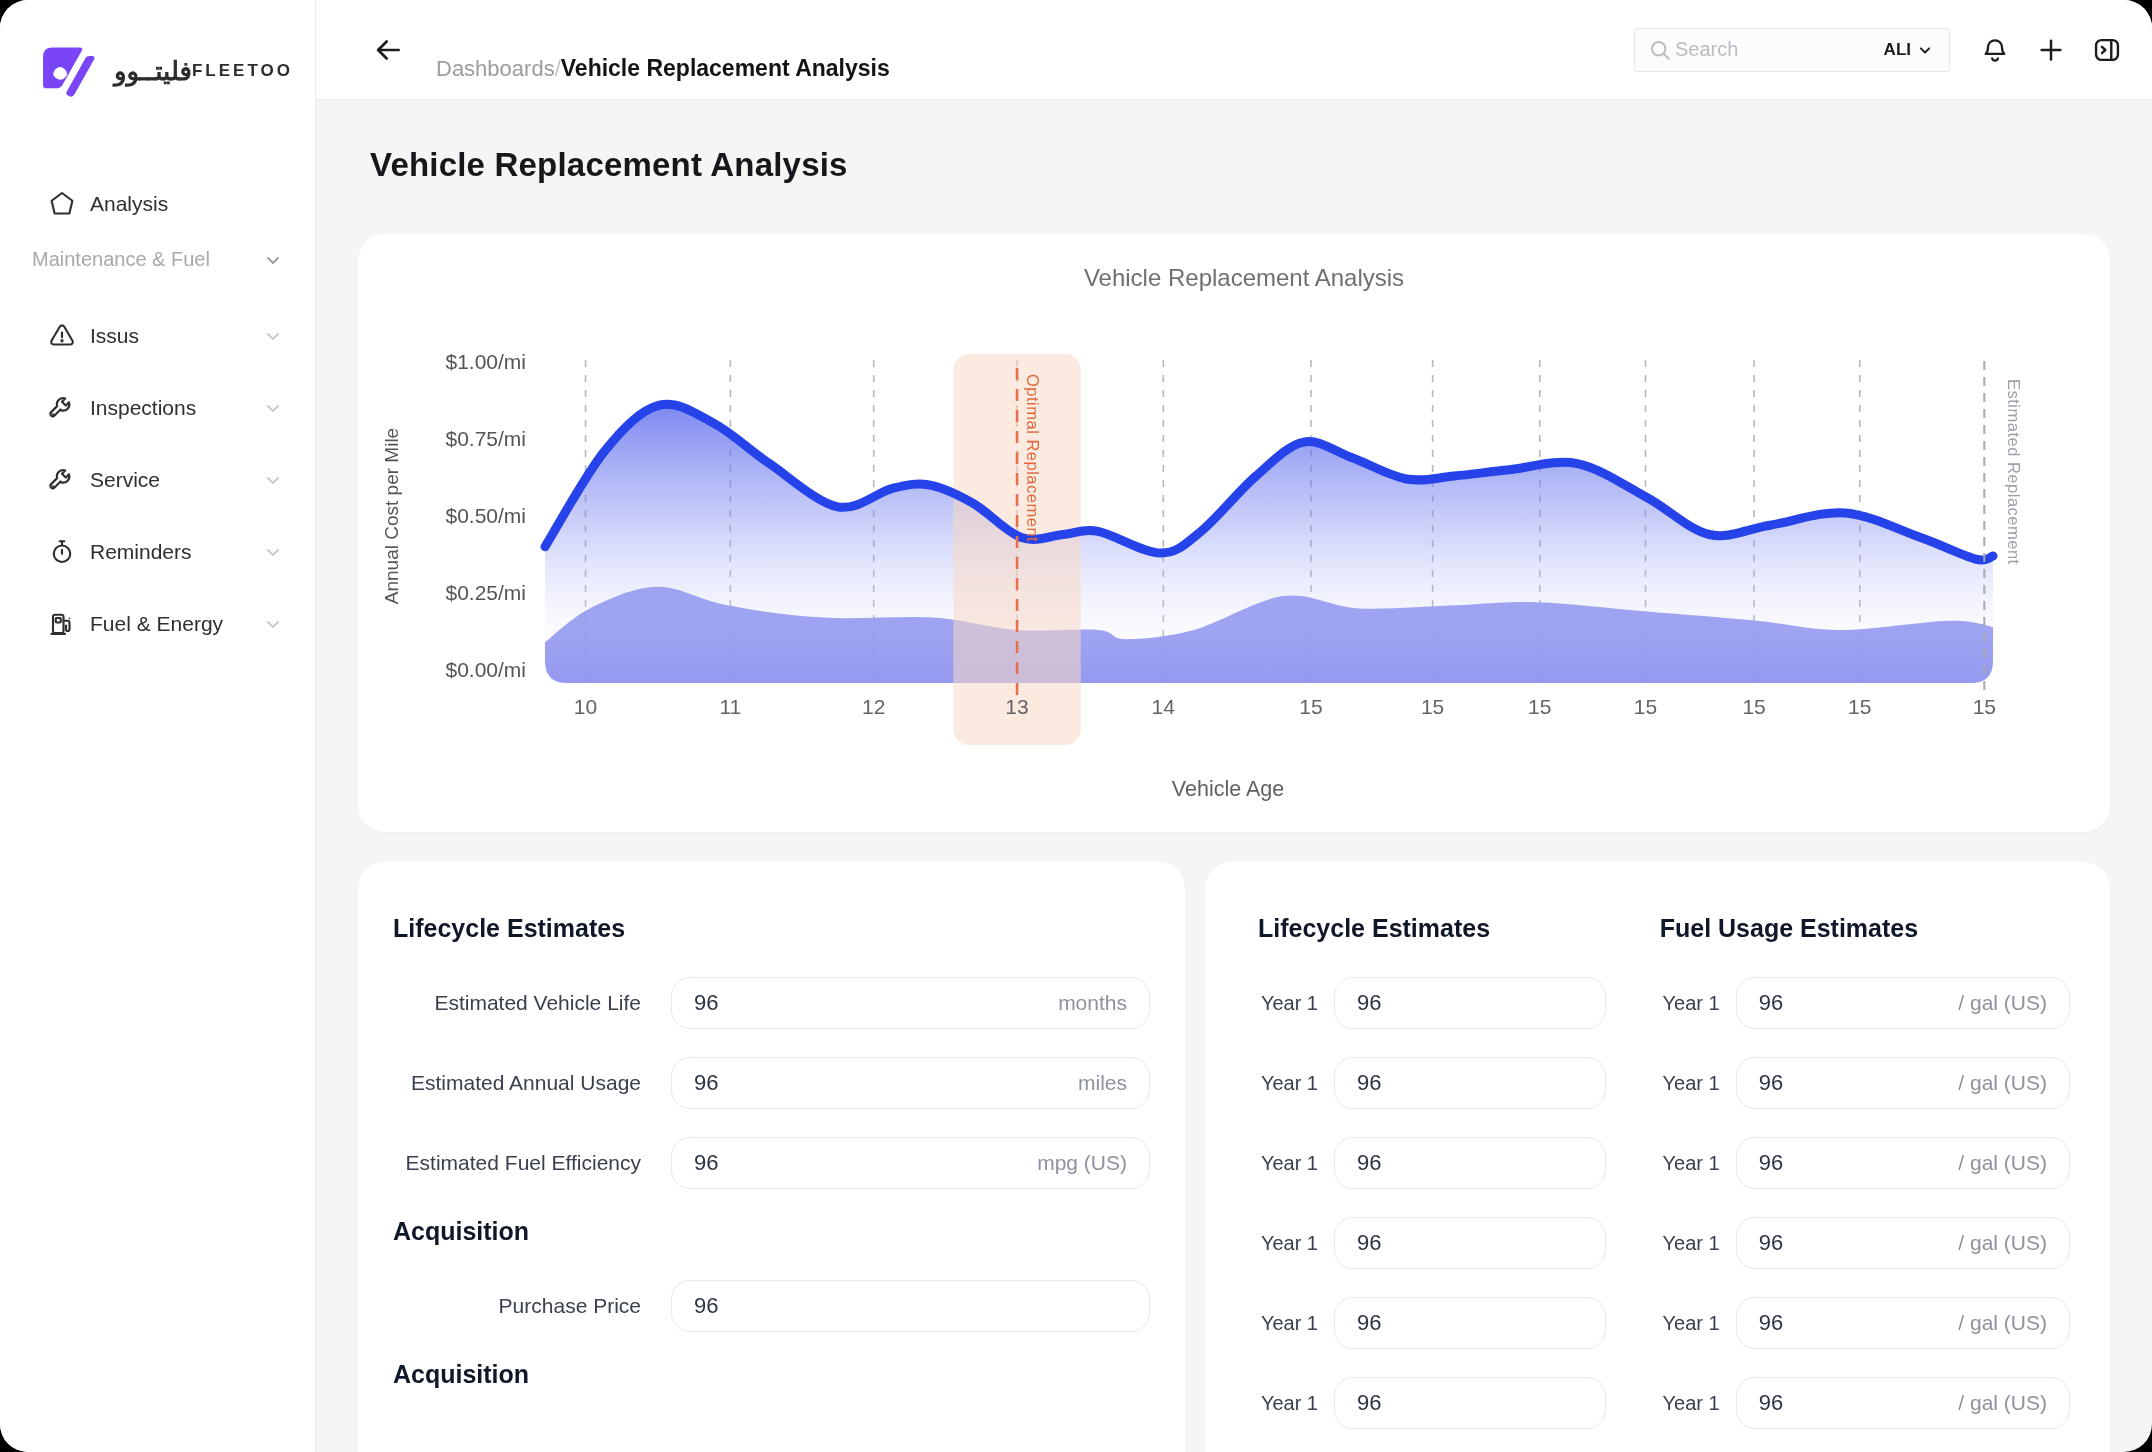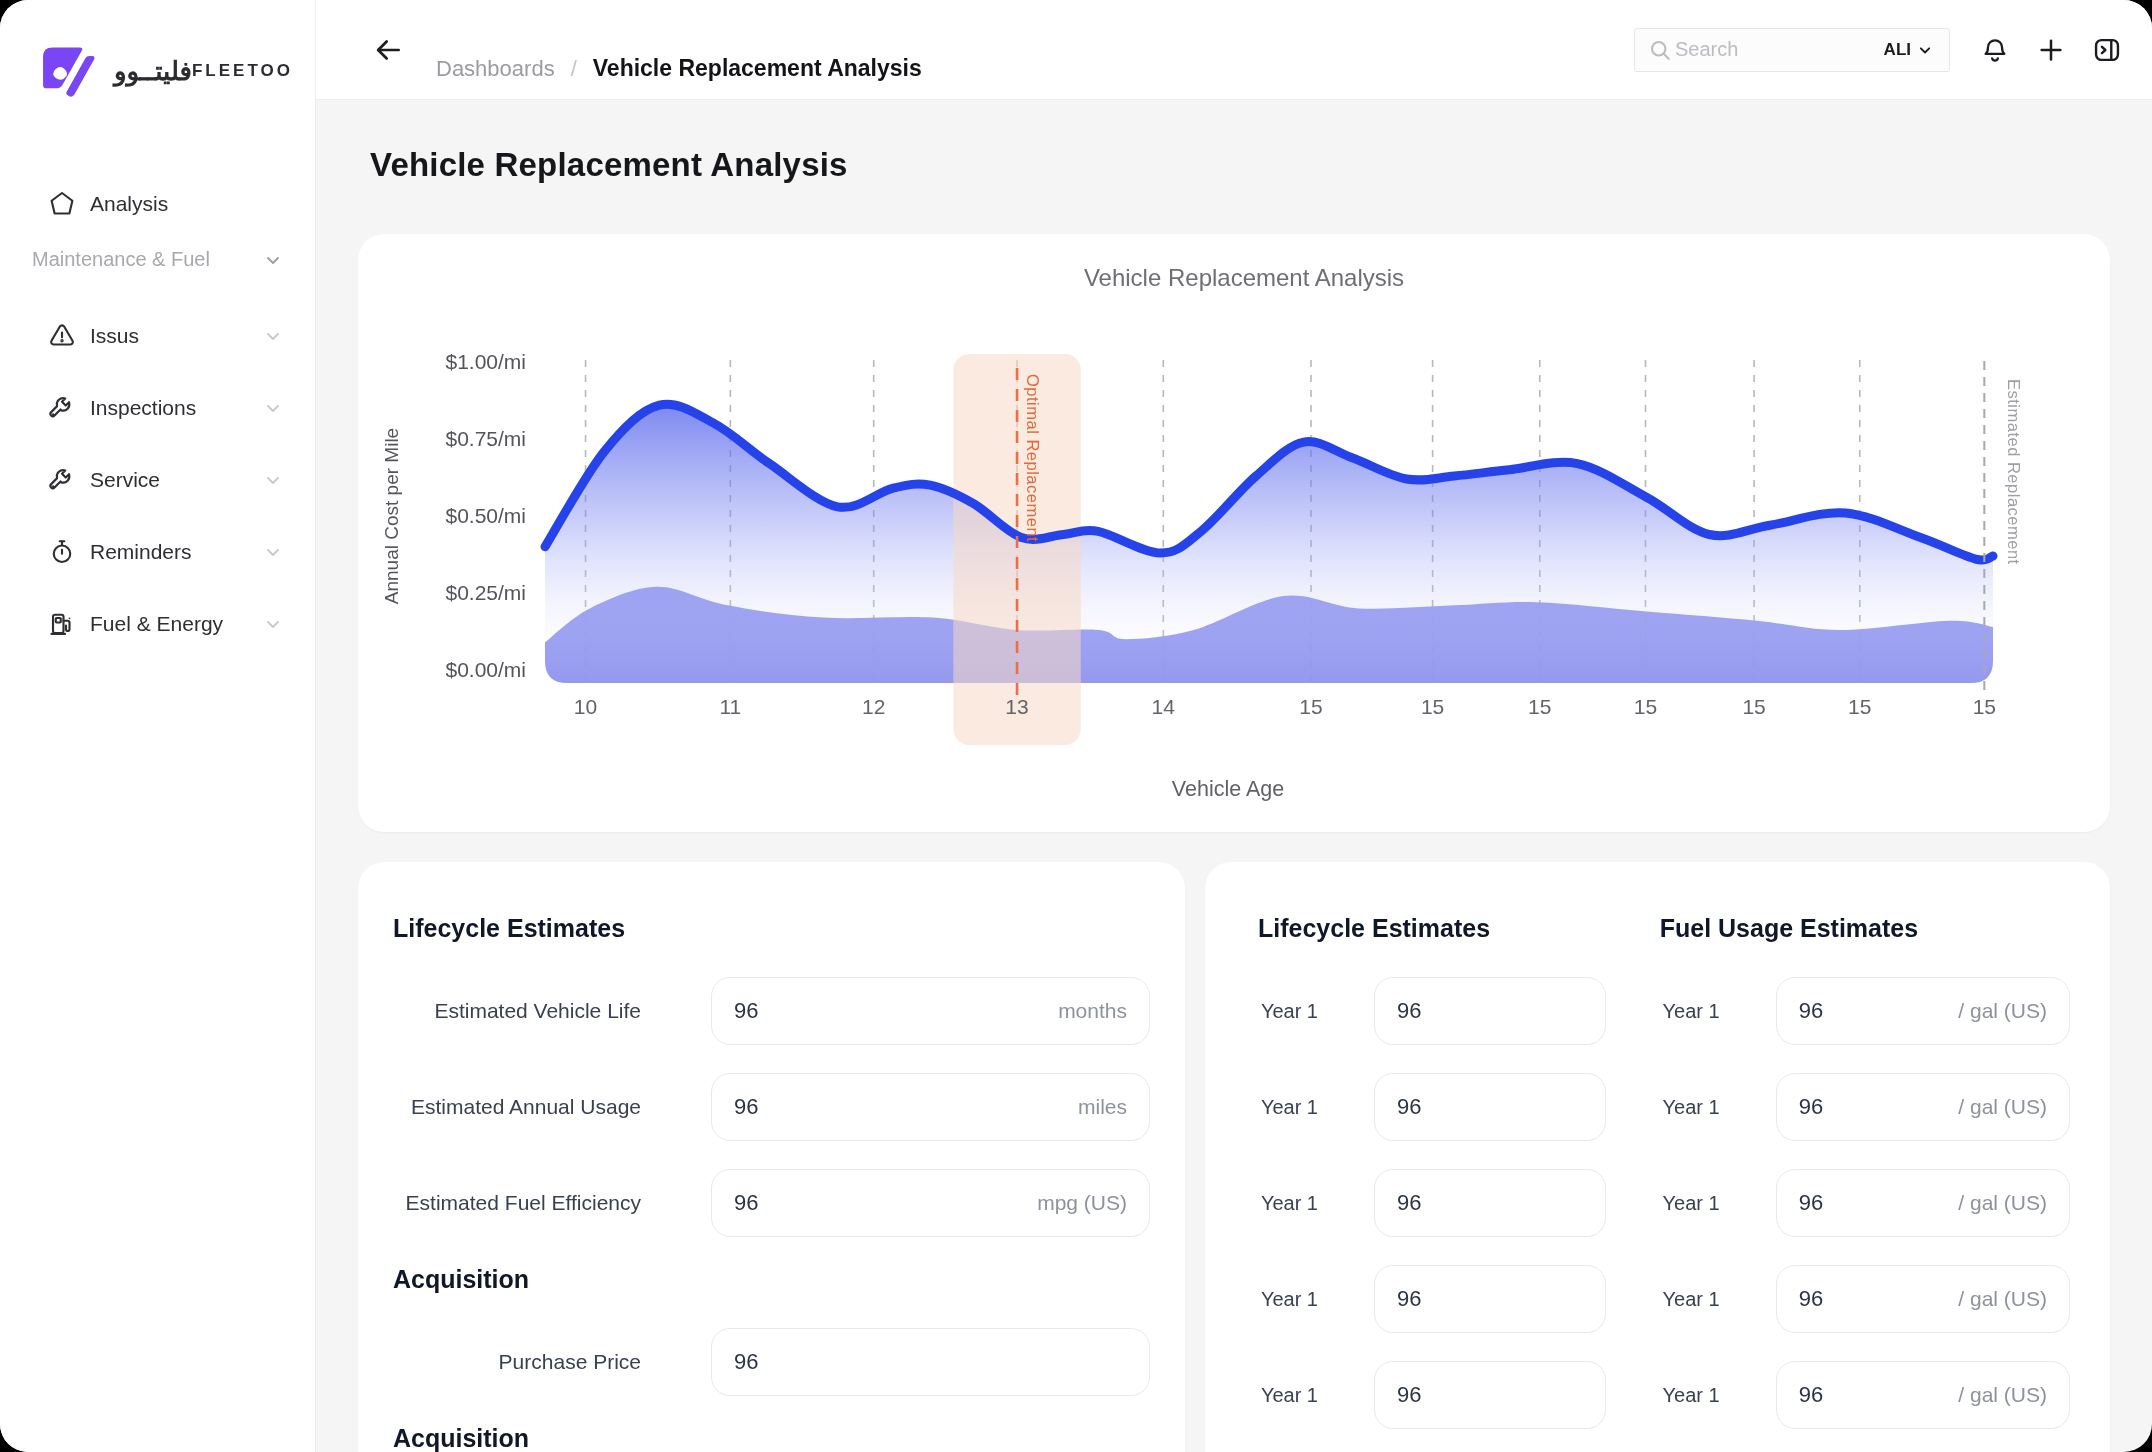--- a/index.html
+++ b/index.html
@@ -20,21 +20,21 @@
   .nav-item .nicon{width:32px;height:32px;margin-right:12px;flex:0 0 auto;display:flex;align-items:center;justify-content:center;}
   .nav-item .nlabel{flex:1;}
   .nav-item + .nav-item{margin-top:12px;}
   .nav-section{display:flex;align-items:flex-start;height:48px;padding:0 30px 0 32px;color:#a8a8ad;font-size:20px;margin-top:14px;margin-bottom:10px;}
   .nav-section .nlabel{flex:1;}
   .chev{width:24px;height:24px;flex:0 0 auto;}
 
   
   #topbar{position:absolute;left:316px;top:0;right:0;height:100px;background:#fff;border-bottom:1px solid #ededef;display:flex;align-items:center;padding:0 22px 0 52px;z-index:4;}
   .back-btn{width:40px;height:40px;display:flex;align-items:center;justify-content:center;cursor:pointer;}
-  .crumbs{display:flex;align-items:center;gap:16px;margin-left:28px;font-size:22px;margin-top:38px;}
+  .crumbs{display:flex;align-items:center;gap:0;margin-left:28px;font-size:22px;margin-top:38px;}
   .crumb-parent{color:#9b9ba1;}
   .crumb-sep{color:#c4c4c9;}
   .crumb-current{color:#141418;font-weight:700;font-size:23px;}
   .top-spacer{flex:1;}
   .search-pill{display:flex;align-items:center;width:316px;height:44px;border:1.5px solid #e6e6e9;background:#fcfcfd;border-radius:3px;padding:0 14px 0 12px;}
   .search-pill input{border:none;outline:none;background:transparent;flex:1;font-size:20px;color:#333;min-width:0;font-family:inherit;}
   .search-pill input::placeholder{color:#bcbcc2;}
   .lang-switch{display:flex;align-items:center;gap:4px;font-size:17px;font-weight:700;color:#1c1c20;cursor:pointer;}
   .top-icons{display:flex;align-items:center;gap:10px;margin-left:22px;}
   .icon-btn{width:46px;height:46px;display:flex;align-items:center;justify-content:center;cursor:pointer;}
@@ -44,21 +44,21 @@
   .page-title{font-size:33px;font-weight:700;color:#16171b;margin:8px 0 50px 12px;letter-spacing:.2px;}
   .chart-card{background:#fff;border-radius:26px;width:1752px;height:598px;box-shadow:0 1px 2px rgba(16,24,40,.04);}
   .chart-card svg{display:block;}
   .cards-row{display:flex;gap:20px;margin-top:30px;}
   .form-card{background:#fff;border-radius:26px;box-shadow:0 1px 2px rgba(16,24,40,.04);height:800px;overflow:hidden;}
   #lifecycle-card{width:827px;padding:28px 35px;}
   #yearly-card{flex:1;padding:28px 40px 28px 53px;}
   .sec-title{font-size:25px;font-weight:700;color:#0f1728;margin:24px 0 34px 0;}
   .f-row{display:flex;align-items:center;margin-bottom:28px;}
   .f-label{width:278px;text-align:right;font-size:21px;color:#39404f;padding-right:30px;flex:0 0 auto;}
-  .f-box{flex:1;height:68px;border:1.5px solid #e9e9ec;border-radius:19px;background:#fff;display:flex;align-items:center;padding:0 22px;cursor:text;margin-left:40px;}
+  .f-box{flex:1;height:52px;border:1.5px solid #e9e9ec;border-radius:19px;background:#fff;display:flex;align-items:center;padding:0 22px;cursor:text;}
   .f-val{font-size:22px;color:#2c3446;flex:1;}
   .f-unit{font-size:21px;color:#8d929e;}
   .cols{display:flex;gap:54px;}
   .col{flex:1;}
   .col.wide{flex:1.18;}
   .y-row{display:flex;align-items:center;margin-bottom:28px;}
   .y-label{width:76px;text-align:right;font-size:20px;color:#39404f;padding-right:16px;flex:0 0 auto;}
 </style>
 </head>
 <body>

